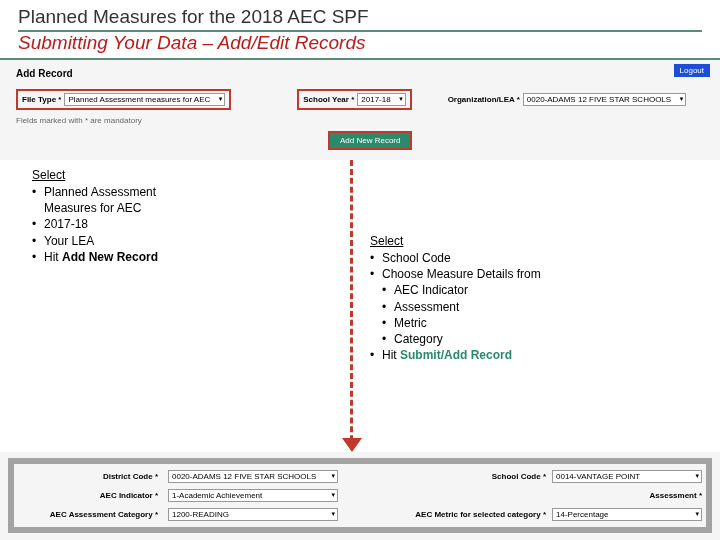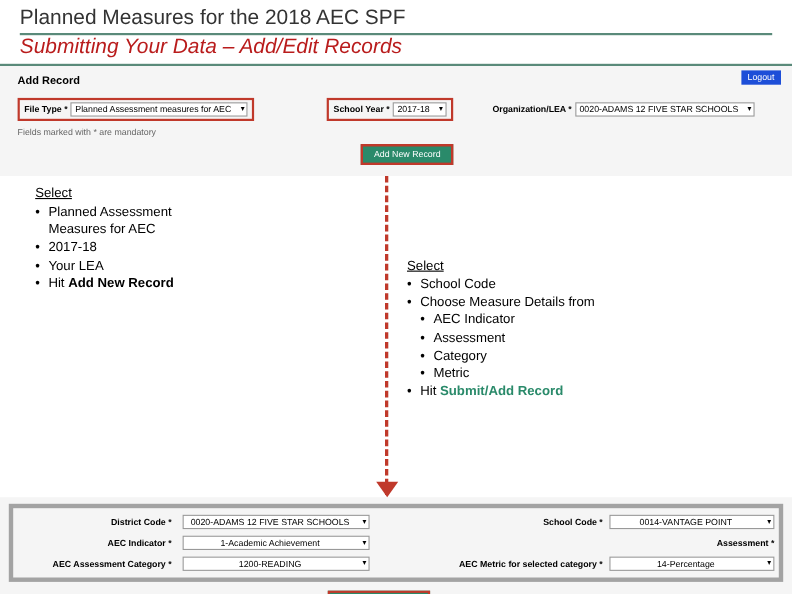--- a/index.html
+++ b/index.html
@@ -7,42 +7,42 @@
   .header { padding: 6px 18px 4px; border-bottom: 2px solid #5a8a7a; }
   .title-line1 { font-size: 19px; font-weight: 400; color: #333; border-bottom: 2px solid #5a8a7a; padding-bottom: 2px; }
   .title-line2 { font-style: italic; font-size: 19px; color: #b91c1c; }
   .top-app { background: #f5f5f5; padding: 4px 8px 6px; position: relative; font-size: 8px; }
   .logout { position: absolute; right: 10px; top: 4px; background: #1d4ed8; color: #fff; padding: 2px 6px; font-size: 8px; cursor: pointer; }
   .add-record-label { font-weight: bold; font-size: 10px; margin: 4px 0 6px 8px; }
   .controls-row { display: flex; align-items: center; gap: 6px; padding: 4px 8px; font-size: 8px; }
   .ctrl-group { display: flex; align-items: center; gap: 3px; }
   .ctrl-group.boxed { border: 2px solid #c0392b; padding: 2px 4px; }
   .ctrl-label { font-weight: bold; white-space: nowrap; }
-  .select { border: 1px solid #999; background: #fff; padding: 1px 14px 1px 3px; font-size: 8px; position: relative; white-space: nowrap; text-align: center; }
+  .select { border: 1px solid #999; background: #fff; padding: 1px 14px 1px 3px; font-size: 8px; position: relative; white-space: nowrap; }
   .select::after { content: "▾"; position: absolute; right: 2px; font-size: 7px; }
   .mand { font-size: 8px; color: #666; margin: 2px 8px; }
   .add-btn { background: #2a8a6a; color: #fff; padding: 3px 10px; font-size: 8px; margin: 4px 0 4px 320px; display: inline-block; cursor: pointer; border: 2px solid #c0392b; outline: 2px solid #c0392b; outline-offset: -2px; }
   .body-area { position: relative; height: 292px; }
   .left-box { position: absolute; left: 32px; top: 8px; width: 200px; font-size: 12px; font-family: "Trebuchet MS", sans-serif; }
   .right-box { position: absolute; left: 370px; top: 74px; width: 310px; font-size: 12px; font-family: "Trebuchet MS", sans-serif; }
   .sel-head { text-decoration: underline; font-weight: 400; margin-bottom: 2px; }
   .bul { padding-left: 12px; position: relative; line-height: 1.35; }
   .bul::before { content: "•"; position: absolute; left: 0; }
   .bul2 { padding-left: 24px; position: relative; line-height: 1.35; }
   .bul2::before { content: "•"; position: absolute; left: 12px; }
   .bold { font-weight: bold; }
   .green-bold { font-weight: bold; color: #2a8a6a; }
   .arrow { position: absolute; left: 350px; top: 0; height: 290px; width: 0; border-left: 3px dashed #c0392b; }
   .arrow-head { position: absolute; left: 342px; top: 278px; width: 0; height: 0; border-left: 10px solid transparent; border-right: 10px solid transparent; border-top: 14px solid #c0392b; }
   .bottom-app { background: #f5f5f5; padding: 6px 8px 8px; font-size: 8px; }
   .bottom-row { display: flex; align-items: center; gap: 10px; padding: 3px 0; }
   .bottom-row .ctrl-label { width: 140px; text-align: right; }
   .bottom-row .right-half { margin-left: auto; display: flex; align-items: center; gap: 6px; }
   .bottom-row .right-half .ctrl-label { width: 160px; }
-  .red-frame { border: 4px solid #a3a3a3; padding: 3px 4px; margin-bottom: 4px; }
+  .red-frame { border: 6px solid #a3a3a3; padding: 3px 4px; margin-bottom: 4px; }
   .select.wide { min-width: 150px; }
   .select.wider { min-width: 170px; }
   .submit-btn { background: #2a8a6a; color: #fff; padding: 3px 10px; font-size: 8px; margin: 4px 0 0 290px; display: inline-block; cursor: pointer; border: 2px solid #c0392b; }
 </style>
 </head>
 <body>
 
 <div class="header">
   <div class="title-line1">Planned Measures for the 2018 AEC SPF</div>
   <div class="title-line2">Submitting Your Data – Add/Edit Records</div>
@@ -79,22 +79,22 @@
     <div class="bul"><span>Hit </span><span class="bold">Add New Record</span></div>
   </div>
   <div class="arrow"></div>
   <div class="arrow-head"></div>
   <div class="right-box">
     <div class="sel-head">Select</div>
     <div class="bul">School Code</div>
     <div class="bul">Choose Measure Details from</div>
     <div class="bul2">AEC Indicator</div>
     <div class="bul2">Assessment</div>
+    <div class="bul2">Metric</div>
     <div class="bul2">Category</div>
-    <div class="bul2">Metric</div>
     <div class="bul"><span>Hit </span><span class="green-bold">Submit/Add Record</span></div>
   </div>
 </div>
 
 <div class="bottom-app">
   <div class="red-frame">
     <div class="bottom-row">
       <span class="ctrl-label">District Code *</span>
       <span class="select wider">0020-ADAMS 12 FIVE STAR SCHOOLS</span>
       <div class="right-half">

